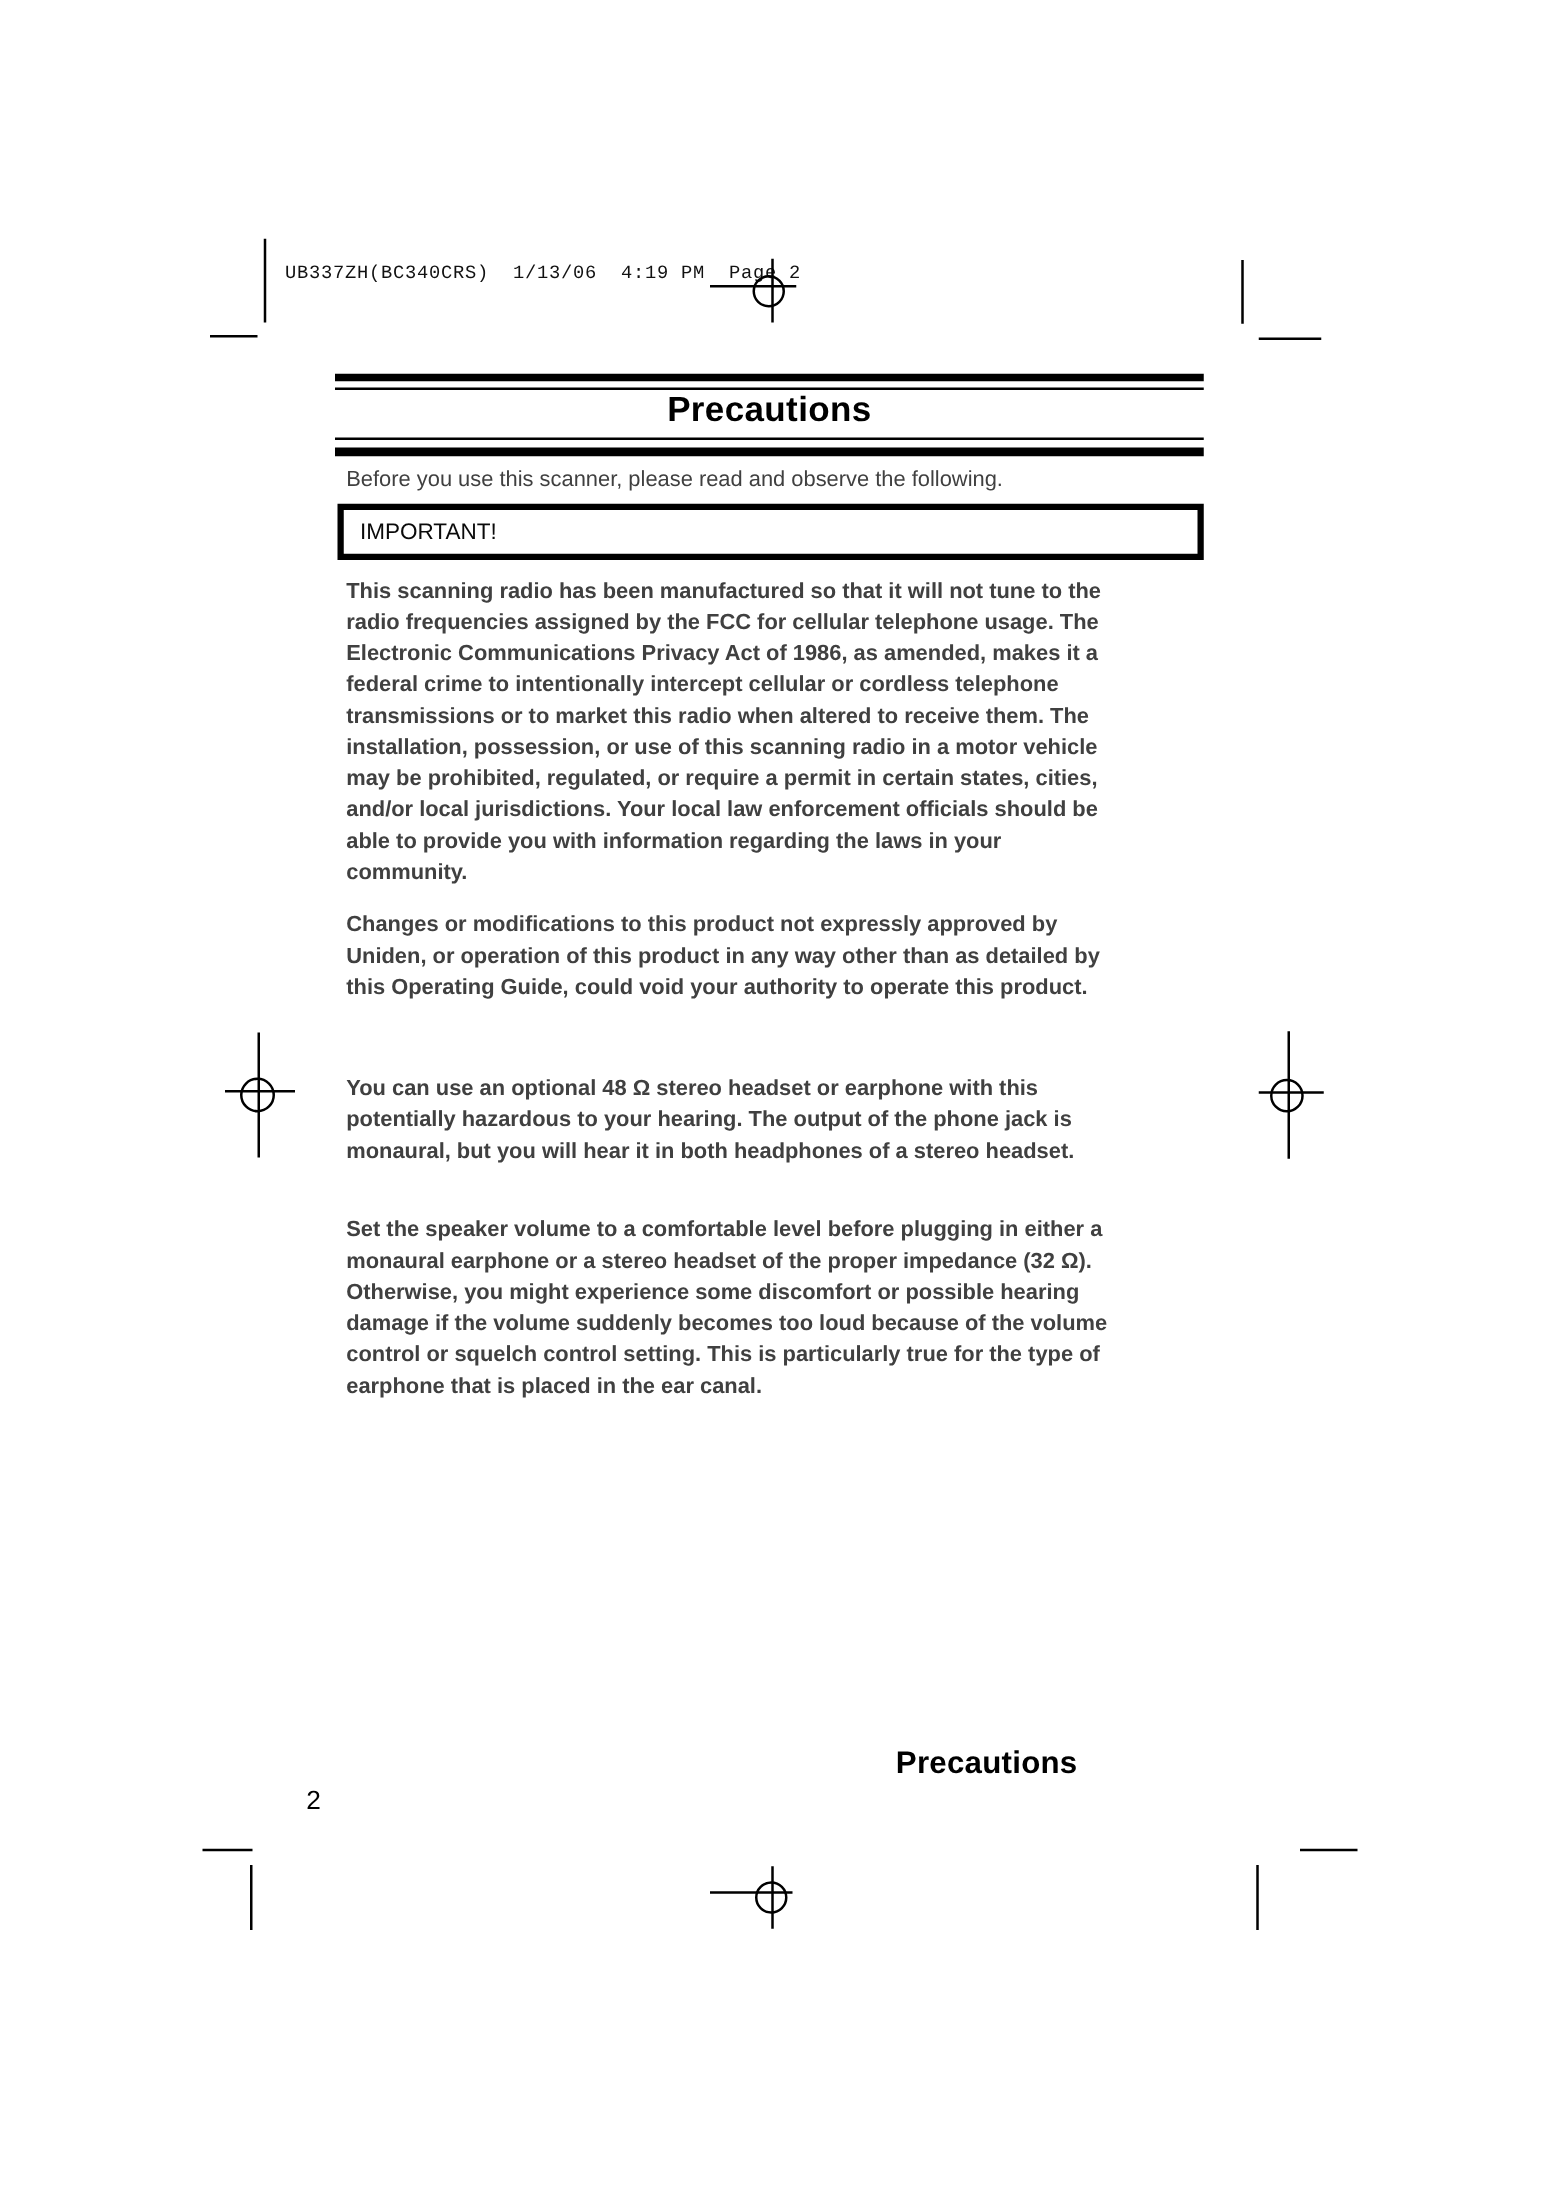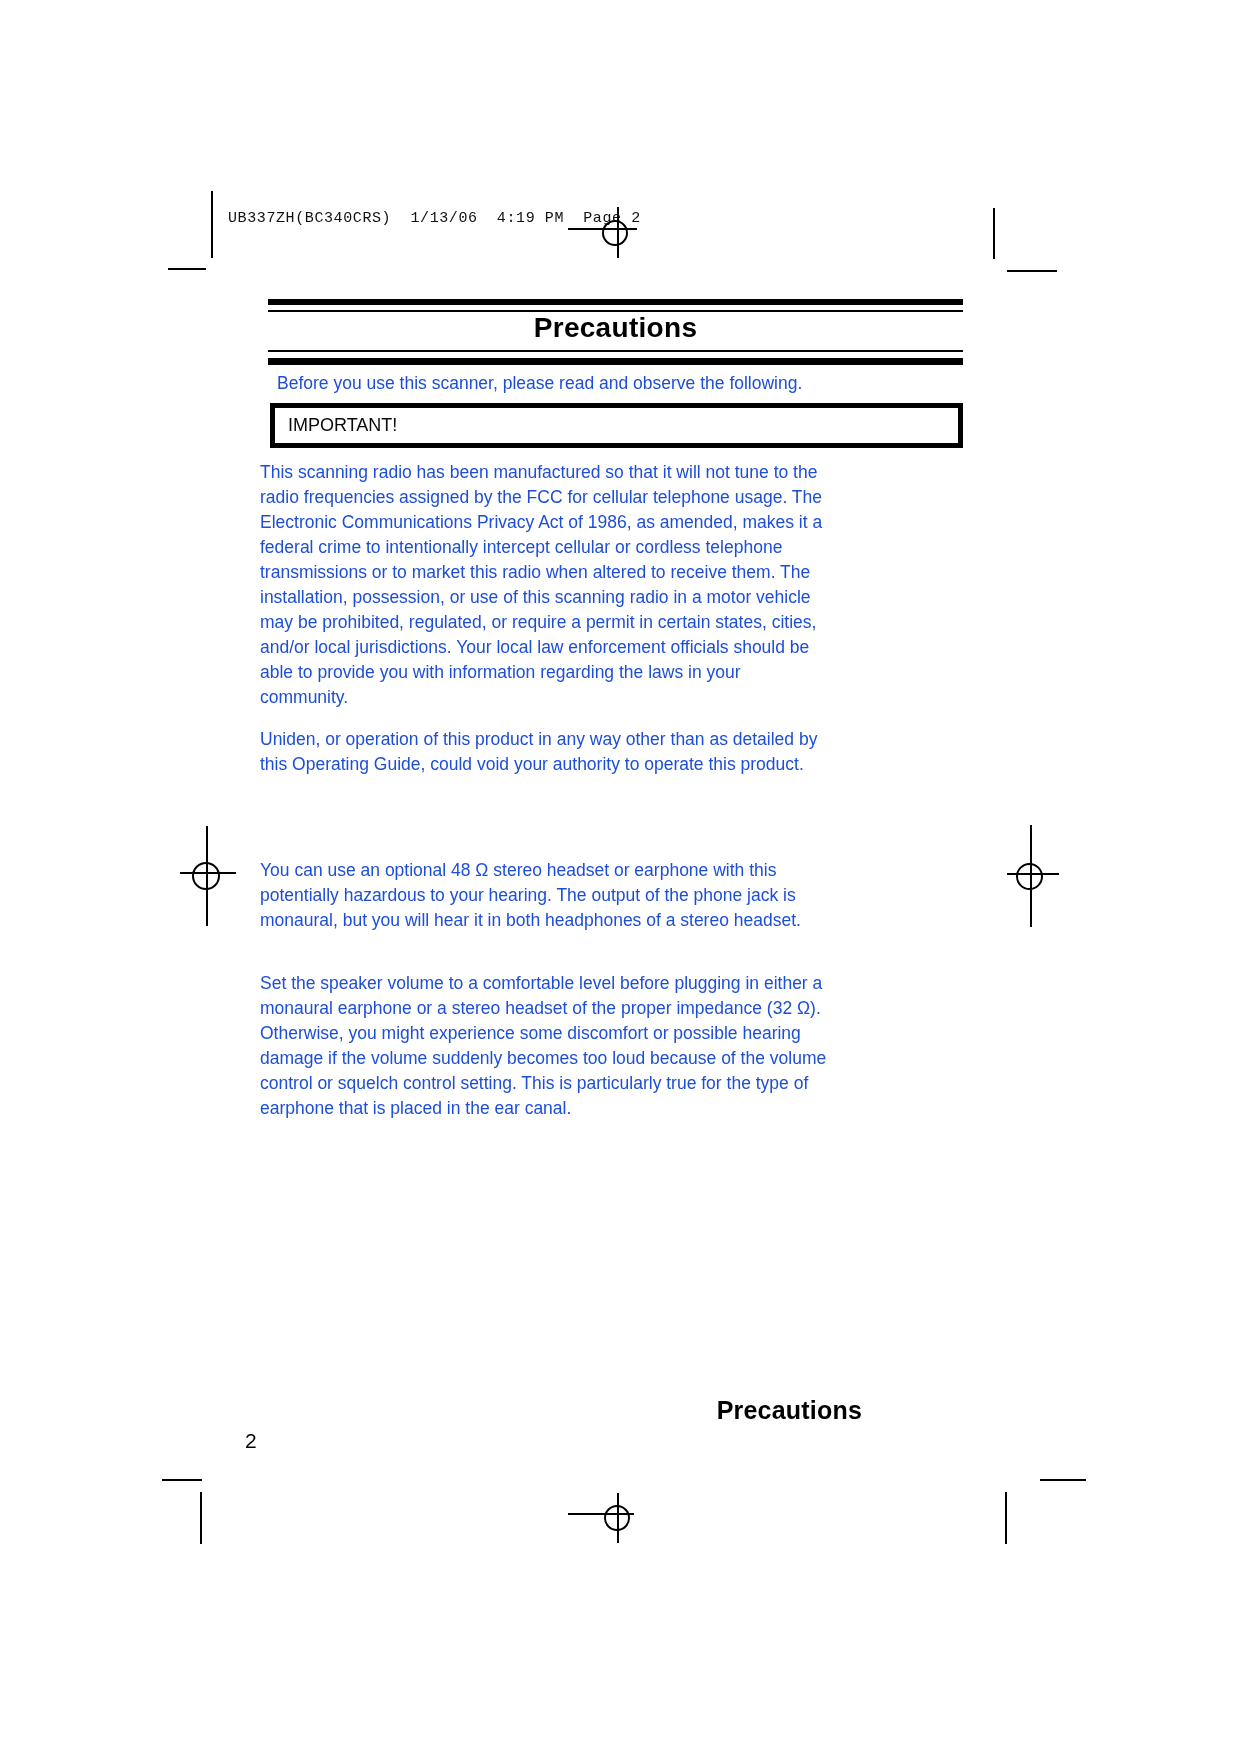--- a/index.html
+++ b/index.html
@@ -16,28 +16,28 @@
   .crop-v { position:absolute; width:2px; background:#000; }
   .crop-h { position:absolute; height:2px; background:#000; }
   .rm-line { position:absolute; background:#000; }
   .rm-circle { position:absolute; border:2px solid #000; border-radius:50%; background:transparent; }
   .rule { position:absolute; left:268px; width:695px; background:#000; }
   .page-title {
     position:absolute; left:268px; top:306px; width:695px; height:44px;
     line-height:44px; text-align:center; font-size:28px; font-weight:bold;
     letter-spacing:.3px;
   }
-  .body-text { font-size:17.5px; line-height:25px; color:#1d4ed8; }
+  .body-text { font-size:17.5px; line-height:25px; color:#404040; }
   .intro { position:absolute; left:277px; top:371px; }
   .warn-box {
     position:absolute; left:270px; width:693px; height:45px;
     border:5px solid #000; display:flex; align-items:center;
     padding-left:13px; font-size:18px; color:#0a0a0a; background:#fff;
   }
-  .para { position:absolute; left:260px; white-space:pre; }
+  .para { position:absolute; left:277px; white-space:pre;font-weight:bold; }
   .footer-section {
     position:absolute; right:380px; top:1396px;
     font-size:25px; font-weight:bold; letter-spacing:.2px;
   }
   .page-number { position:absolute; left:245px; top:1429px; font-size:21px; }
 </style>
 </head>
 <body>
 
 <div id="page">
@@ -61,21 +61,21 @@
   <div class="rule" style="top:350px; height:2px;"></div>
   <div class="rule" style="top:358px; height:7px;"></div>
 
   <div class="body-text intro">Before you use this scanner, please read and observe the following.</div>
 
   <div class="warn-box" style="top:403px;">
     <span>IMPORTANT!</span>
   </div>
 
   <div class="body-text para" style="top:460px;"><div>This scanning radio has been manufactured so that it will not tune to the</div><div>radio frequencies assigned by the FCC for cellular telephone usage. The</div><div>Electronic Communications Privacy Act of 1986, as amended, makes it a</div><div>federal crime to intentionally intercept cellular or cordless telephone</div><div>transmissions or to market this radio when altered to receive them. The</div><div>installation, possession, or use of this scanning radio in a motor vehicle</div><div>may be prohibited, regulated, or require a permit in certain states, cities,</div><div>and/or local jurisdictions. Your local law enforcement officials should be</div><div>able to provide you with information regarding the laws in your</div><div>community.</div></div>
-  <div class="body-text para" style="top:727px;"><div>Uniden, or operation of this product in any way other than as detailed by</div><div>this Operating Guide, could void your authority to operate this product.</div></div>
+  <div class="body-text para" style="top:727px;"><div>Changes or modifications to this product not expressly approved by</div><div>Uniden, or operation of this product in any way other than as detailed by</div><div>this Operating Guide, could void your authority to operate this product.</div></div>
 
 
   <div class="body-text para" style="top:858px;"><div>You can use an optional 48 Ω stereo headset or earphone with this</div><div>potentially hazardous to your hearing. The output of the phone jack is</div><div>monaural, but you will hear it in both headphones of a stereo headset.</div></div>
   <div class="body-text para" style="top:971px;"><div>Set the speaker volume to a comfortable level before plugging in either a</div><div>monaural earphone or a stereo headset of the proper impedance (32 Ω).</div><div>Otherwise, you might experience some discomfort or possible hearing</div><div>damage if the volume suddenly becomes too loud because of the volume</div><div>control or squelch control setting. This is particularly true for the type of</div><div>earphone that is placed in the ear canal.</div></div>
 
   <div>
     <div class="rm-line" style="left:206px; top:826px; width:2px; height:100px;"></div>
     <div class="rm-line" style="left:180px; top:872px; width:56px; height:2px;"></div>
     <div class="rm-circle" style="left:192px; top:862px; width:28px; height:28px;"></div>
   </div>

